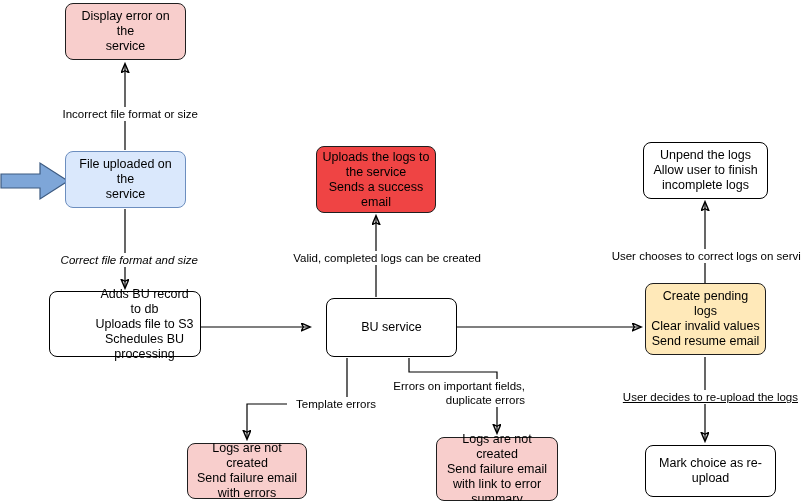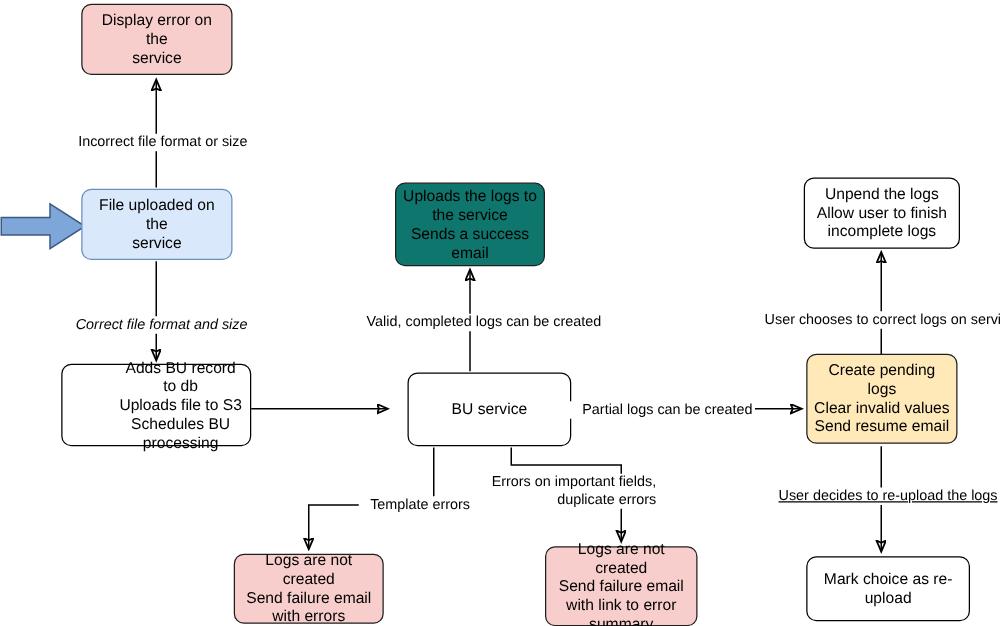--- a/index.html
+++ b/index.html
@@ -27,21 +27,21 @@
     border-radius: 8px;
     color: #000000;
     font-size: 12.5px;
     line-height: 15px;
     padding: 2px 5px;
     white-space: pre-line;
     background: #ffffff;
   }
   .node.pink   { background: #f8cecc; border-color: #1f1f1f; }
   .node.blue   { background: #dae8fc; border-color: #6c8ebf; }
-  .node.green  { background: #0f766e; border-color: #1f1f1f; }
+  .node.green  { background: #ef4444; border-color: #1f1f1f; }
   .node.yellow { background: #ffe9b9; border-color: #1f1f1f; }
   .node.plain  { background: #ffffff; border-color: #000000; }
 
   .edge-label {
     position: absolute;
     font-size: 11.5px;
     line-height: 14px;
     color: #000000;
     text-align: right;
     background: #ffffff;
@@ -130,21 +130,20 @@
 
   <div class="node plain" style="left:645px; top:445px; width:131px; height:52px;">Mark choice as re-
 upload</div>
 
   <div class="edge-label" style="left:55px; top:107px; width:145px;">Incorrect file format or size</div>
 
   <div class="edge-label" style="left:55px; top:253px; width:145px;font-style:italic;">Correct file format and size</div>
 
   <div class="edge-label" style="left:269px; top:251px; width:214px;">Valid, completed logs can be created</div>
 
-  <div class="edge-label" style="left:452px; top:321px; width:152px;">Partial logs can be created</div>
 
   <div class="edge-label" style="left:596px; top:249px; width:219px;">User chooses to correct logs on service</div>
 
   <div class="edge-label" style="left:287px; top:397px; width:91px;">Template errors</div>
 
   <div class="edge-label" style="left:390px; top:379px; width:137px;">Errors on important fields,
 duplicate errors</div>
 
   <div class="edge-label" style="left:610px; top:390px; width:190px;text-decoration:underline;">User decides to re-upload the logs</div>
 

